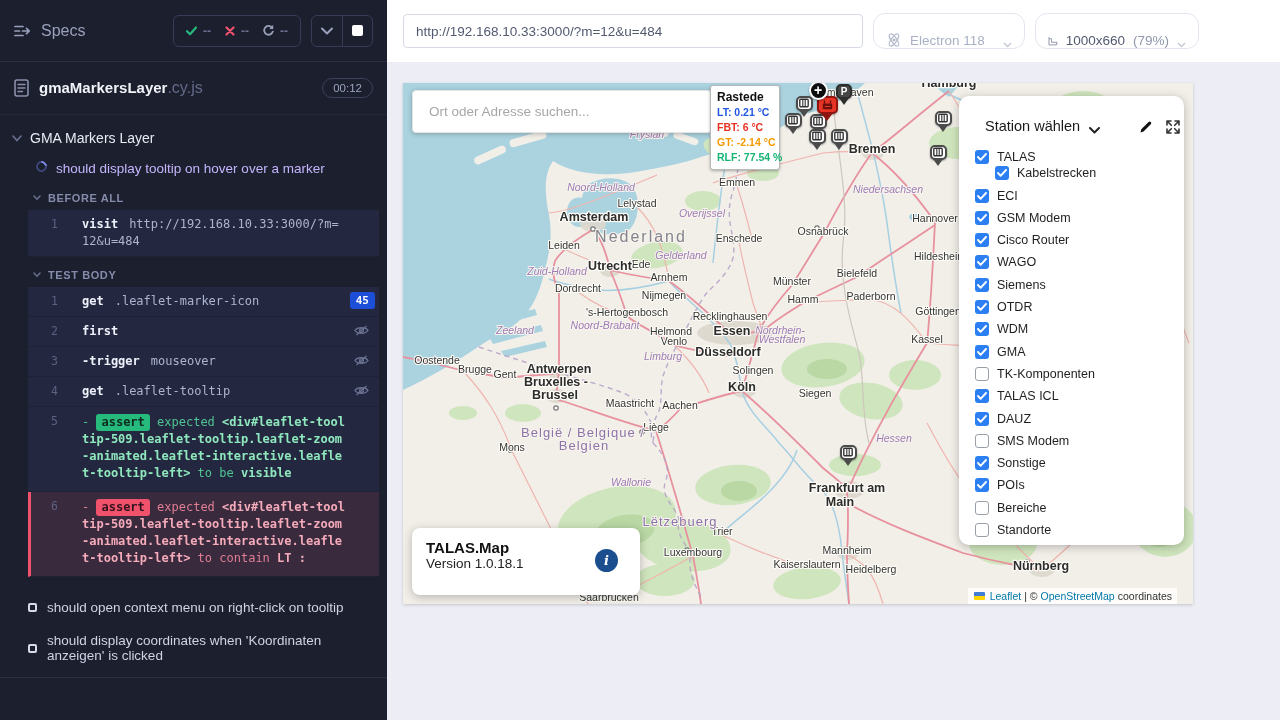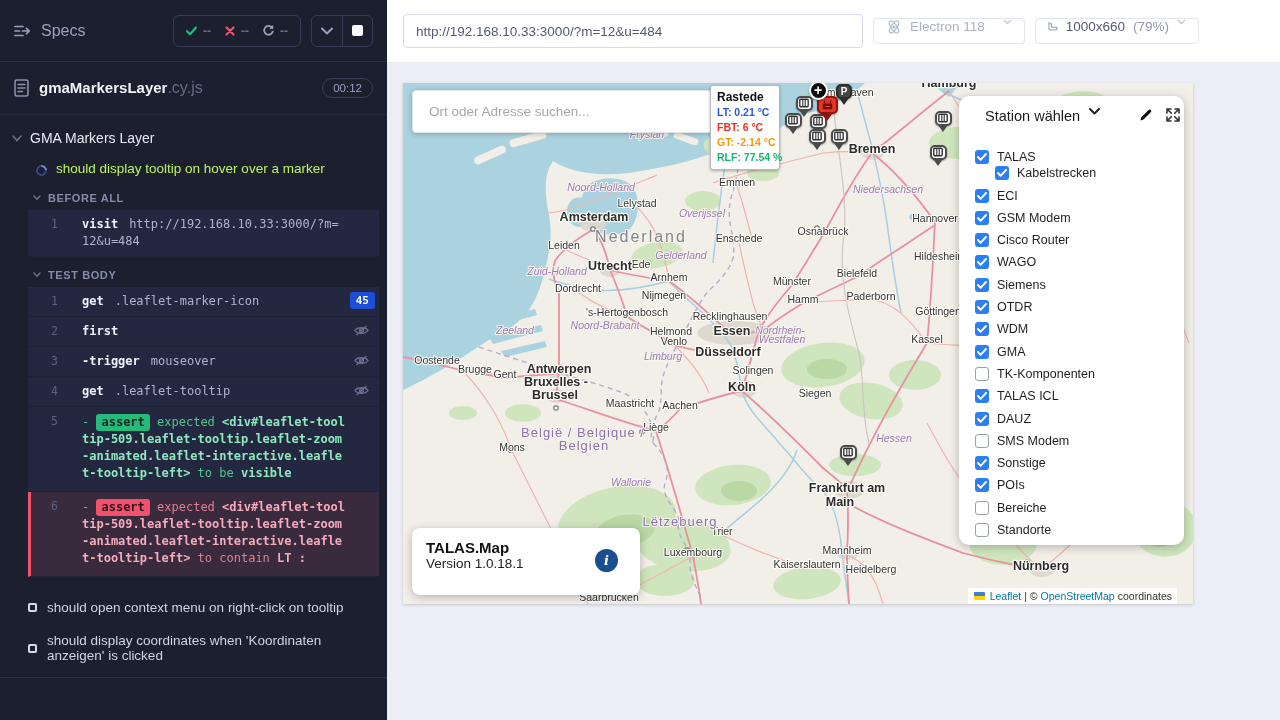--- a/index.html
+++ b/index.html
@@ -16,21 +16,21 @@
   .run-controls{display:flex;border:1px solid #363c55;border-radius:6px;height:32px;overflow:hidden}
   .rc-cell{width:30px;display:flex;align-items:center;justify-content:center;cursor:pointer}
   .rc-cell+.rc-cell{border-left:1px solid #363c55}
   .stop-sq{width:11px;height:11px;background:#fff;border-radius:2px}
   .spec-row{height:53px;display:flex;align-items:center;padding:0 14px;gap:10px;border-bottom:1px solid #242938}
   .spec-name{font-size:15px;font-weight:700;color:#f2f3f8}
   .spec-ext{color:#646a88;font-weight:400}
   .duration{margin-left:auto;border:1px solid #3a4158;border-radius:12px;padding:3px 10px;font-size:11.5px;color:#9aa3bf}
   .tree{padding-top:8px}
   .suite{display:flex;align-items:center;gap:8px;padding:7px 12px;font-size:14px;color:#e8eaf4;cursor:pointer}
-  .test{display:flex;align-items:flex-end;gap:9px;padding:8px 14px 8px 36px;font-size:13.5px;color:#bef264;cursor:pointer}
+  .test{display:flex;align-items:flex-start;gap:9px;padding:8px 14px 8px 36px;font-size:13.5px;color:#c4b5fd;cursor:pointer}
   .spinner{width:11px;height:11px;border-radius:50%;border:2px solid #3f477c;border-top-color:#7f8cf0;flex:none;transform:rotate(40deg)}
   .hook-label{display:flex;align-items:center;gap:7px;padding:8px 14px 6px 33px;font-size:11px;font-weight:700;letter-spacing:.6px;color:#858cab;cursor:pointer}
   .cmds{margin:0 8px 4px 28px}
   .cmd{position:relative;background:#232840;border-bottom:1px solid #1e2235;padding:6px 34px 6px 54px;
        font-family:"DejaVu Sans Mono",monospace;font-size:12px;line-height:17px;color:#b9bed6;word-break:break-all;cursor:pointer}
   .cmd .num{position:absolute;left:0;top:6px;width:30px;text-align:right;color:#5b6180;font-size:11.5px}
   .cmd b{font-weight:700;color:#eef0fa}
   .cmd .args{color:#aeb4cf;margin-left:11px}
   .cmd .count{position:absolute;right:4px;top:5px;background:#1d4ed8;color:#fff;font-size:11px;font-weight:700;padding:1px 6px;border-radius:3px;line-height:15px}
   .cmd .eye{position:absolute;right:10px;top:8px;line-height:0}
@@ -45,21 +45,21 @@
   .cmd.assert.failed .badge{background:#f0516b;color:#33131d}
   .ptest{display:flex;align-items:center;gap:10px;padding:9px 14px 9px 28px;font-size:13.5px;color:#cfd3e4;cursor:pointer}
   .psq{width:9px;height:9px;border:2px solid #d7dae8;border-radius:2px;flex:none}
   .tree-divider{border-top:1px solid #2a2f44;margin-top:5px}
   #pending{margin-top:14px}
 
   
   .stage{flex:1;display:flex;flex-direction:column;min-width:0}
   .bbar{height:62px;background:#fff;display:flex;align-items:center;padding:0 16px;gap:10px;flex:none}
   .url{width:460px;height:34px;border:1px solid #d6dae6;border-radius:4px;padding:0 12px;font-size:13.5px;color:#525a70;background:#fff;font-family:inherit;outline:none}
-  .sel{height:26px;border:1px solid #e2e5ee;border-radius:4px;display:flex;align-items:flex-start;gap:8px;padding:0 12px;font-size:13.5px;cursor:pointer;background:#fff}
+  .sel{height:36px;border:1px solid #e2e5ee;border-radius:12px;display:flex;align-items:flex-end;gap:8px;padding:0 12px;font-size:13.5px;cursor:pointer;background:#fff}
   .sel.browser{width:152px;color:#a9b1c4}
   .sel.vp{width:164px;color:#525a70}
   .vp .zoom{color:#8f97ab}
   .chev{margin-left:auto;flex:none}
   .content{position:relative;flex:1;background:#edeef5}
   .frame{position:absolute;left:16px;top:21px;width:790px;height:521px;background:#f2efe9;overflow:hidden;box-shadow:0 1px 3px rgba(0,0,0,.18)}
   #map{position:absolute;left:0;top:0;display:block}
   #map text{paint-order:stroke;stroke-linejoin:round;font-family:"Liberation Sans",sans-serif;text-anchor:middle}
   #map text.lc{font-size:10.5px;fill:#333;stroke:#fdfcf7;stroke-width:2.2}
   #map text.lm{font-size:12.5px;font-weight:600;fill:#2c2c2c;stroke:#fdfcf7;stroke-width:2.4}
@@ -85,21 +85,21 @@
   .pin.gma .head{width:21px;height:18px;background:#e73425;border-color:#8e1510}
   .pin.gma .tail{border-top-color:#8e1510;border-width:6px;border-top-width:8px}
   .pin.park{z-index:4}
   .pin.park .head{width:16px;height:15px;background:#464646;border-color:#2e2e2e;color:#fff;font-size:10px;font-weight:700}
   .pin.park .tail{border-top-color:#2e2e2e}
   .pin.plus{z-index:6;width:19px;height:19px;border-radius:50%;background:#0d0d0d;border:2px solid #fff;color:#fff;
             display:flex;align-items:center;justify-content:center;font-size:14px;font-weight:700;line-height:1;box-shadow:0 1px 2px rgba(0,0,0,.4)}
 
   .station-panel{position:absolute;left:556px;top:13px;width:225px;height:449px;background:#fff;border-radius:10px;
                  box-shadow:0 2px 10px rgba(0,0,0,.25);padding:12px 0 0 16px;z-index:10}
-  .sp-head{display:flex;align-items:flex-start;height:26px;padding-right:4px}
+  .sp-head{display:flex;align-items:flex-end;height:26px;padding-right:4px}
   .sp-title{font-size:14.5px;color:#1a1a1a;margin-left:10px;cursor:pointer}
   .sp-chev{margin-left:9px;cursor:pointer}
   .sp-pencil{margin-left:auto;cursor:pointer;line-height:0}
   .sp-expand{margin-left:13px;cursor:pointer;line-height:0}
   #stations{margin-top:16px;display:flex;flex-direction:column;gap:8.3px}
   .st{display:flex;align-items:flex-end;gap:8px;height:14px;cursor:pointer}
   .st.ind{margin-left:20px;margin-top:-6px}
   .cb{width:14px;height:14px;border-radius:3px;flex:none;display:flex;align-items:center;justify-content:center}
   .cb.on{background:#2b7ff2}
   .cb.off{border:1.5px solid #9aa0a8;background:#fff}

